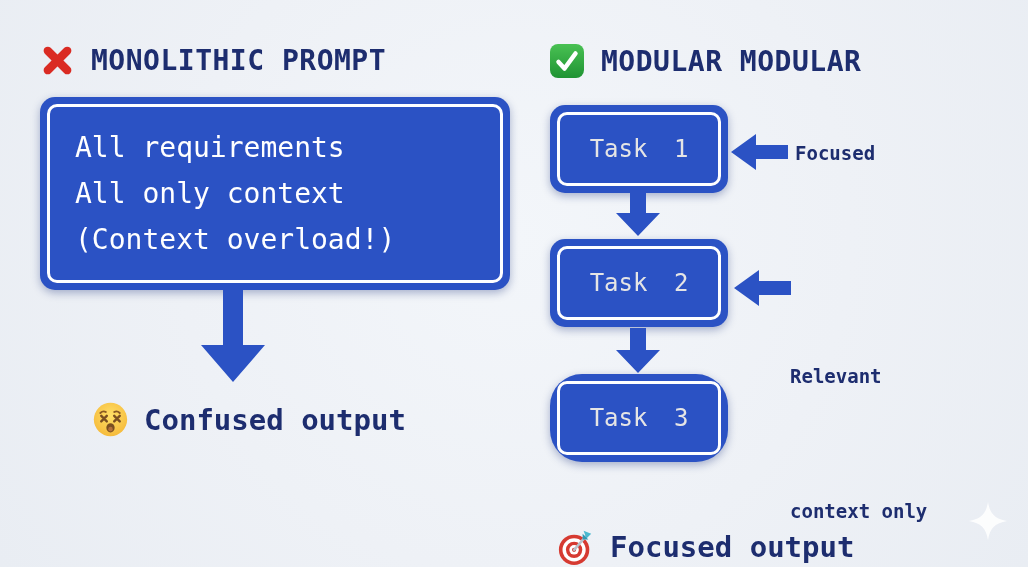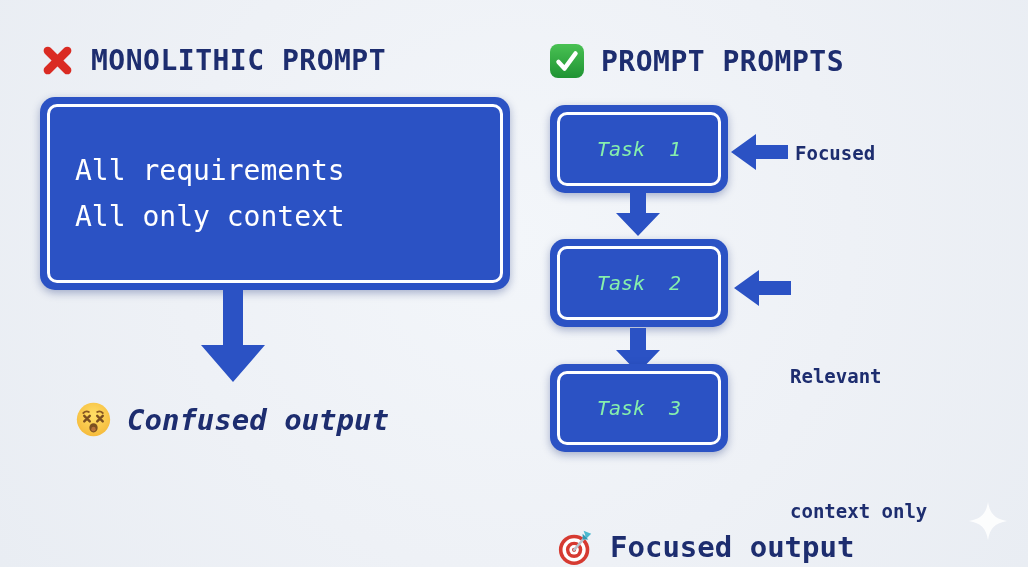--- a/index.html
+++ b/index.html
@@ -33,24 +33,24 @@
   #mono-box { left: 40px; top: 97px; width: 470px; height: 193px; }
   .box-lines {
     position: absolute; inset: 10px 12px 10px 35px;
     display: flex; flex-direction: column; justify-content: center;
   }
   .box-line { color: #ffffff; font-size: 28px; line-height: 46px; white-space: pre; }
 
   .task-box { left: 550px; width: 178px; height: 88px; }
   #task-1 { top: 105px; }
   #task-2 { top: 239px; }
-  #task-3 { top: 364px; }
+  #task-3 { top: 374px; border-radius: 32px; }
   .task-label {
     position: absolute; inset: 0; display: flex; align-items: center; justify-content: center;
-    color: #86efac; font-size: 20px; word-spacing: 12px; white-space: pre; font-style: italic;
+    color: #e5e5e5; font-size: 24px; word-spacing: 12px; white-space: pre;
   }
 
   
   .arrow { position: absolute; }
   #big-down-arrow { left: 199px; top: 289px; }
   #down-arrow-1   { left: 615px; top: 191px; }
   #down-arrow-2   { left: 615px; top: 328px; }
   #focused-arrow  { left: 730px; top: 133px; }
   #relevant-arrow { left: 733px; top: 269px; }
   .arrow svg { display: block; }
@@ -62,21 +62,21 @@
     line-height: 45px; white-space: pre;
   }
   #focused-label  { left: 795px; top: 131px; }
   #relevant-label { left: 790px; top: 264px; }
 
   
   .output-row { position: absolute; display: flex; align-items: center; gap: 15px; }
   .output-row .output-label {
     font-size: 29px; font-weight: bold; color: #1d2d6f; white-space: pre;
   }
-  #left-output  { left: 75px;  top: 401px; font-style: italic; }
+  #left-output  { left: 92px;  top: 401px; }
   #right-output { left: 557px; top: 491px; margin-top: 36px; }
 
   .icon { display: block; flex: 0 0 auto; }
 
   
   #sparkle { position: absolute; left: 968px; top: 501px; opacity: 0.9; }
 </style>
 </head>
 <body>
 
@@ -87,20 +87,21 @@
       <path d="M9 9 L29 29 M29 9 L9 29" stroke="#da2b23" stroke-width="8.5" stroke-linecap="round" fill="none"></path>
     </svg>
     <span class="title">MONOLITHIC PROMPT</span>
   </div>
 
   <div class="bluebox" id="mono-box">
     <div class="inner-border"></div>
     <div class="box-lines">
       <div class="box-line">All requirements</div>
       <div class="box-line">All only context</div>
+      <div class="box-line">(Context overload!)</div>
     </div>
   </div>
 
   <div class="arrow" id="big-down-arrow">
     <svg width="68" height="94" viewBox="0 0 68 94">
       <polygon class="arrow-fill" points="24,0 44,0 44,56 66,56 34,93 2,56 24,56"></polygon>
     </svg>
   </div>
 
   <div class="output-row" id="left-output">
@@ -125,21 +126,21 @@
     <svg class="icon" width="38" height="38" viewBox="0 0 38 38">
       <defs>
         <linearGradient id="checkGrad" x1="0" y1="0" x2="0" y2="1">
           <stop offset="0%" stop-color="#49c153"></stop>
           <stop offset="100%" stop-color="#1f9333"></stop>
         </linearGradient>
       </defs>
       <rect x="2" y="2" width="34" height="34" rx="8" fill="url(#checkGrad)"></rect>
       <polyline points="10.5,20 16.5,26.5 27.5,11.5" stroke="#ffffff" stroke-width="4.5" fill="none" stroke-linecap="round" stroke-linejoin="round"></polyline>
     </svg>
-    <span class="title">PROMPT PROMPTS</span>
+    <span class="title">MODULAR MODULAR</span>
   </div>
 
   <div class="bluebox task-box" id="task-1">
     <div class="inner-border"></div>
     <div class="task-label">Task 1</div>
   </div>
 
   <div class="arrow" id="down-arrow-1">
     <svg width="46" height="46" viewBox="0 0 46 46">
       <polygon class="arrow-fill" points="15,0 31,0 31,22 45,22 23,45 1,22 15,22"></polygon>

